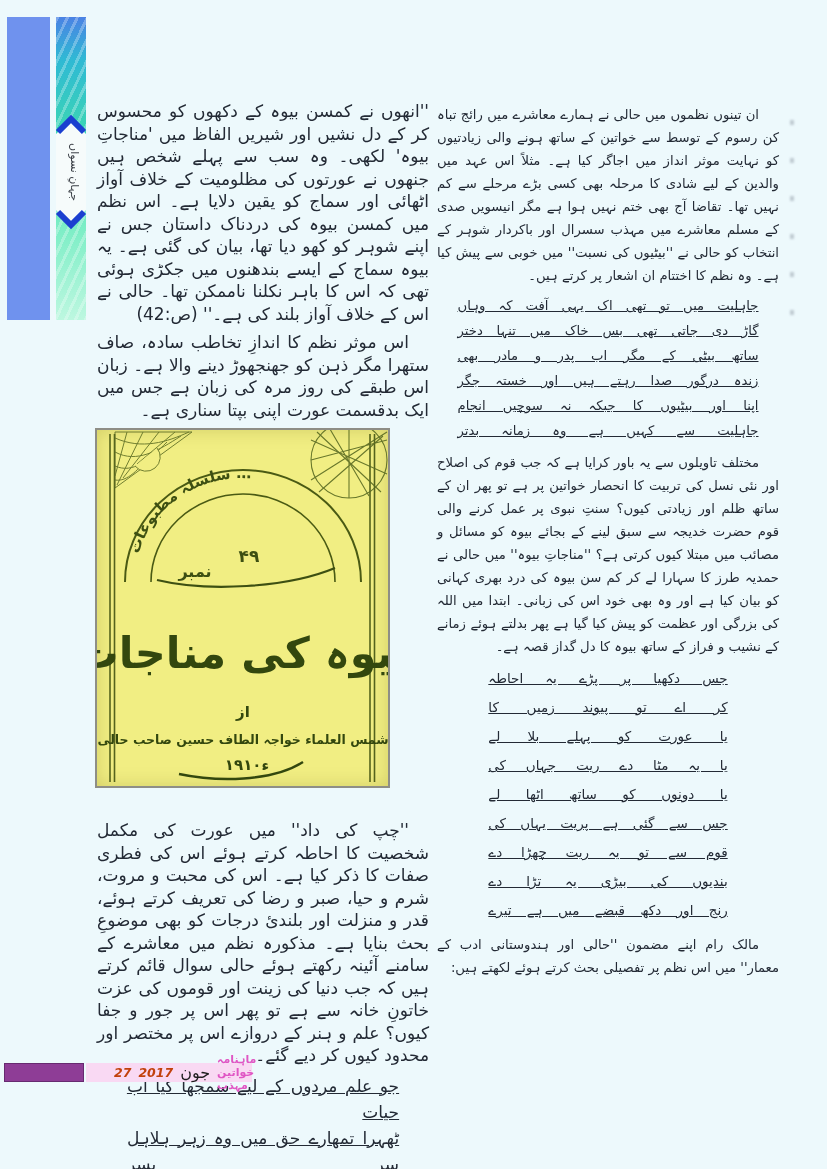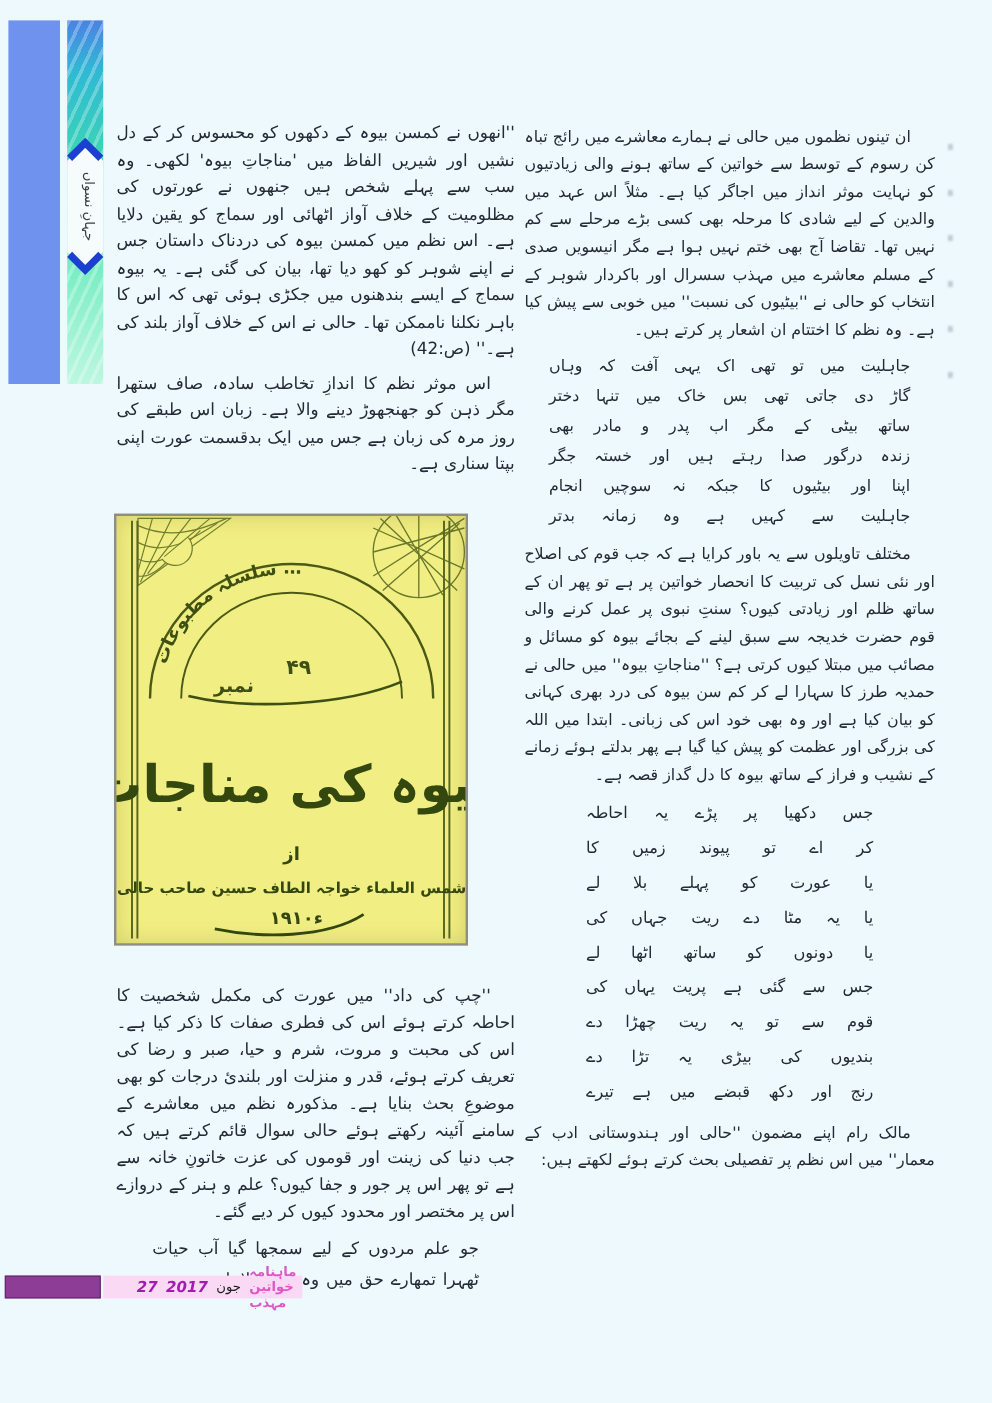--- a/index.html
+++ b/index.html
@@ -14,24 +14,24 @@
   .rail-teal{
     position:absolute;left:56px;top:17px;width:30px;height:303px;
     background:
       repeating-linear-gradient(115deg,rgba(255,255,255,.28) 0 3px,rgba(255,255,255,0) 3px 9px),
       linear-gradient(180deg,#4b82e4 0%,#2fb9d4 14%,#3cd6b4 38%,#7deec6 70%,#bdf7e0 100%);
   }
   .badge-svg{position:absolute;left:55px;top:114px;}
   
   .col{position:absolute;direction:rtl;text-align:justify;}
   .col p{margin:0 0 6px 0;}
-  .col-left{left:97px;top:100px;width:332px;font-size:14px;line-height:22.5px;}
+  .col-left{left:97px;top:100px;width:332px;font-size:17px;line-height:22.5px;}
   .col-right{left:437px;top:103px;width:342px;font-size:13.2px;line-height:23px;}
   .indent{text-indent:20px;}
-  .poem{margin:4px auto 8px auto;}
+  .poem{margin:4px auto 8px auto;text-decoration:underline;}
   .poem-line{
     text-align:justify;text-align-last:justify;
     -moz-text-align-last:justify;
     white-space:normal;
   }
   .poem1{width:88%;line-height:25px;}
   .poem2{width:70%;line-height:29px;font-size:13.5px;}
   .couplet{width:82%;margin:4px auto 0 auto;line-height:26px;}
   
   .cover{
@@ -40,22 +40,22 @@
     box-shadow:inset 0 0 18px rgba(120,110,20,.25);
   }
   .cover svg{display:block;}
   
   .footer-purple{position:absolute;left:4px;top:1063px;width:80px;height:19px;background:#8e3d96;border:1px solid #672a70;box-sizing:border-box;}
   .footer-pink{
     position:absolute;left:86px;top:1063px;width:166px;height:19px;background:#f9d9f3;
     display:flex;align-items:center;gap:7px;padding:0 0 0 28px;box-sizing:border-box;
     direction:ltr;
   }
-  .footer-num{font-size:12.5px;font-weight:bold;font-style:italic;color:#a21caf;}
-  .footer-month{font-size:11px;color:#1e1e1e;text-align:right;}
+  .footer-num{font-size:12.5px;font-weight:bold;font-style:italic;color:#c2410c;}
+  .footer-month{font-size:16px;color:#1e1e1e;text-align:right;}
   .footer-mag{font-size:11px;font-weight:bold;color:#e056c4;}
   
   .bleed{position:absolute;left:790px;top:120px;width:4px;height:220px;
     background:repeating-linear-gradient(180deg,rgba(60,70,90,.25) 0 5px,rgba(0,0,0,0) 5px 38px);
     filter:blur(1px);}
 </style>
 </head>
 <body>
 
 <div class="rail-blue"></div>

